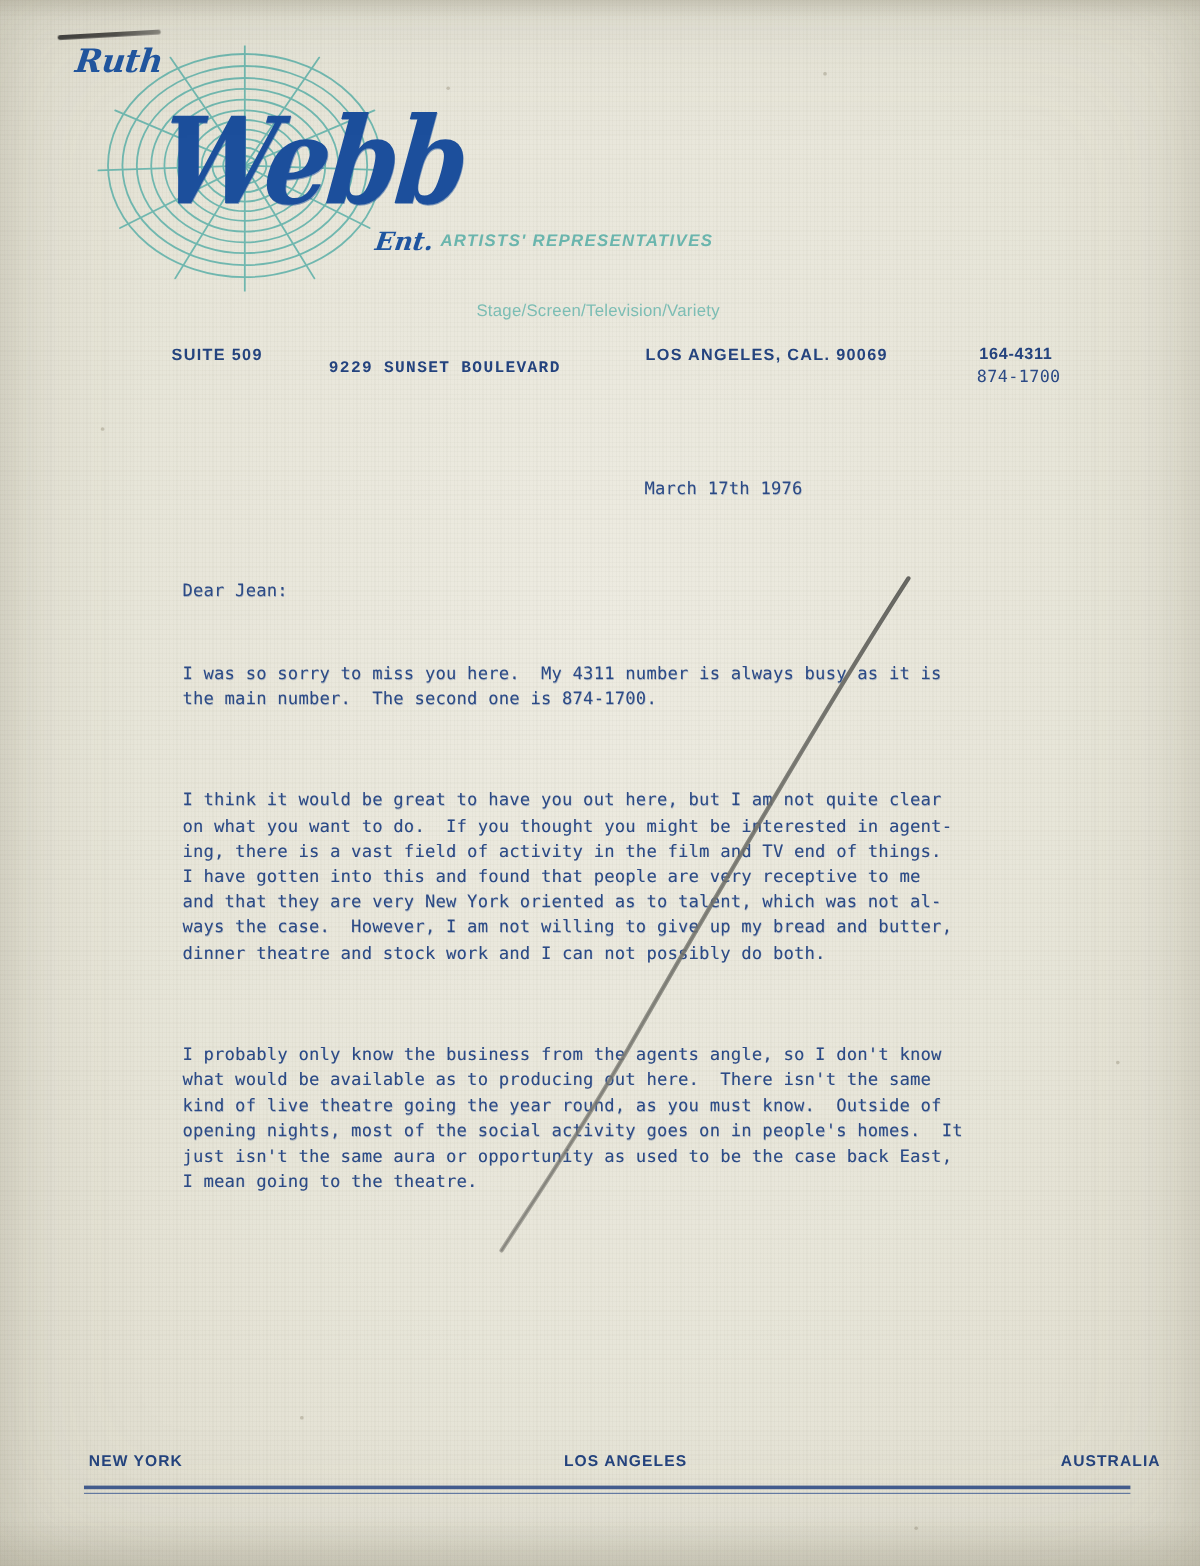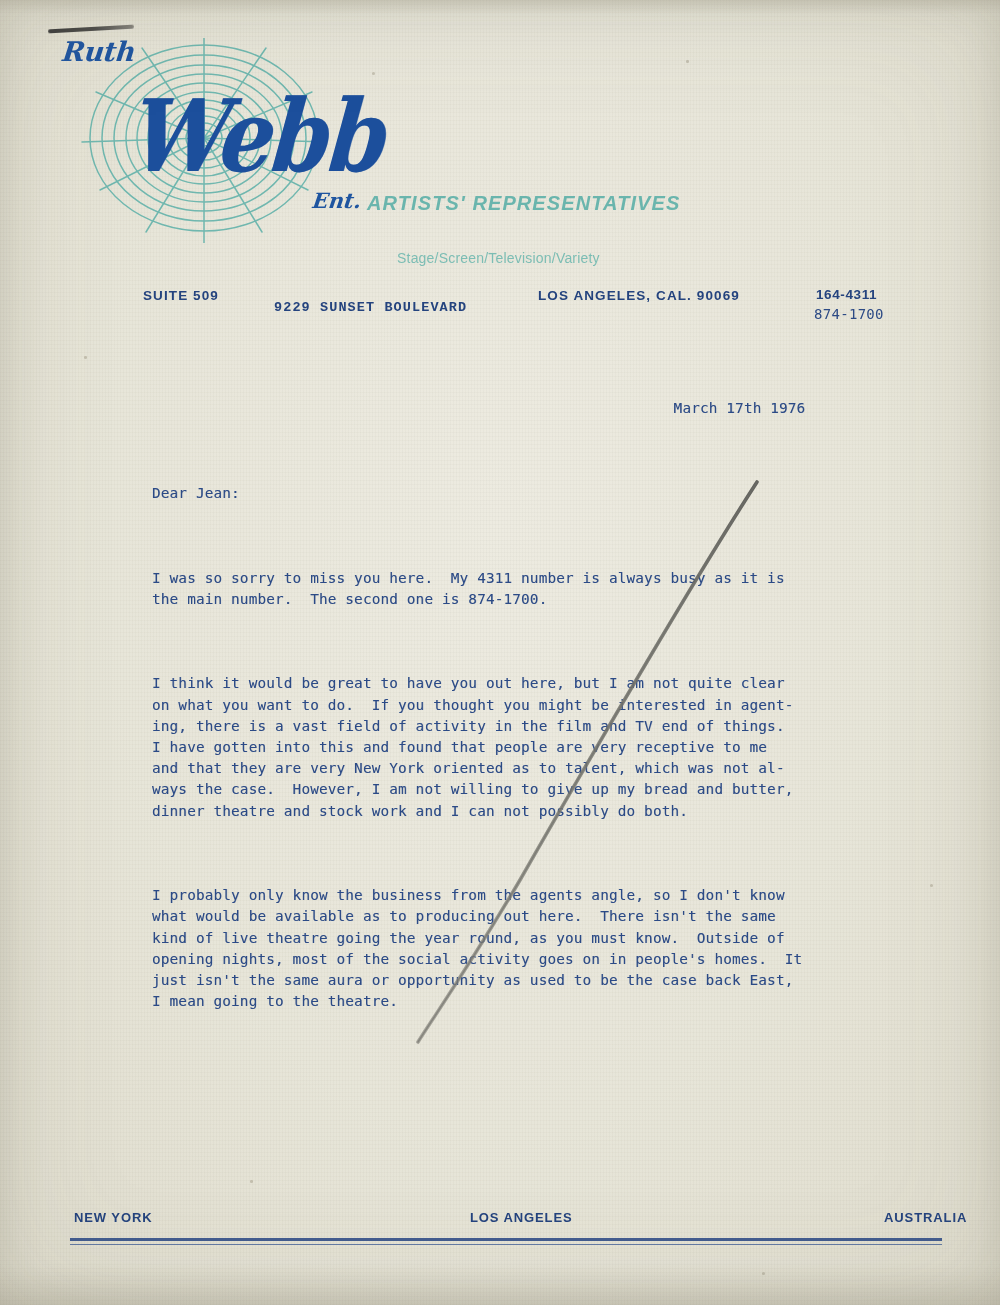--- a/index.html
+++ b/index.html
@@ -111,21 +111,21 @@
     transform: skewX(-8deg);
     z-index: 6;
   }
 
   .brand-reps {
     position: absolute;
     left: 367px; top: 192px;
     font-family: "Liberation Sans", sans-serif;
     font-weight: 700;
     font-style: italic;
-    font-size: 20px;
+    font-size: 14px;
     letter-spacing: 1.1px;
     color: #6ab5ad;
     z-index: 6;
   }
 
   .brand-stage {
     position: absolute;
     left: 397px; top: 250px;
     font-family: "Liberation Sans", sans-serif;
     font-weight: 400;
@@ -175,26 +175,26 @@
     font-size: 14.3px;
     line-height: 21.2px;
     color: #2b4a86;
     letter-spacing: 0.18px;
     white-space: pre;
     z-index: 8;
     text-shadow: 0.35px 0.35px 0.4px rgba(43,74,134,0.32);
   }
 
   .date-line {
-    text-align: center;
+    text-align: left;
     padding-left: 385px;
     margin-bottom: 21px;
   }
   .addressee { margin-bottom: 21px; }
-  .salutation { margin-bottom: 21px; }
+  .salutation { margin-bottom: 5px; }
   .para { margin-bottom: 21px; }
   .para:last-child { margin-bottom: 0; }
 
   
   .slash { position: absolute; inset: 0; z-index: 20; pointer-events: none; }
 
   
   .footer { position: absolute; left: 0; top: 1210px; width: 1000px; height: 60px; z-index: 8; }
   .foot-item {
     position: absolute;

